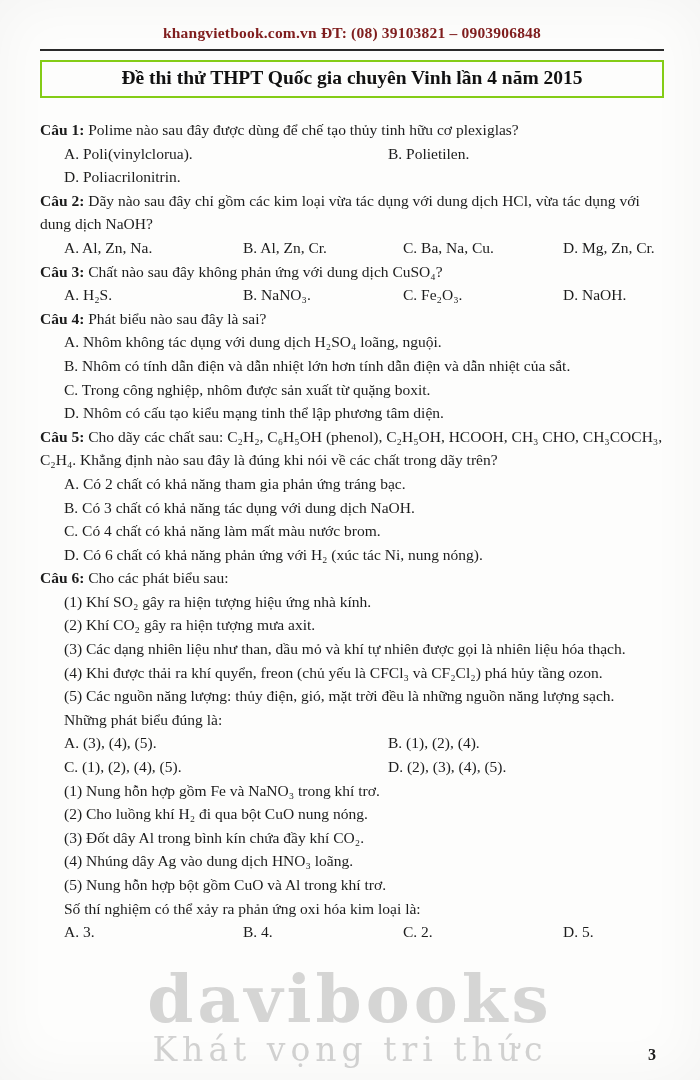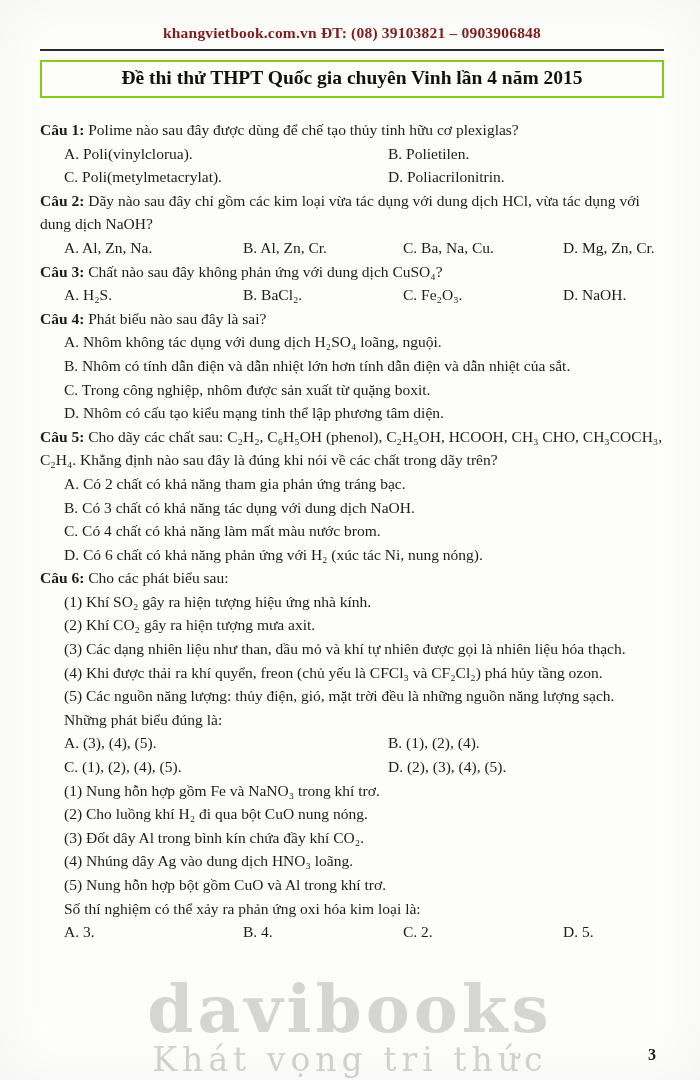--- a/index.html
+++ b/index.html
@@ -51,21 +51,21 @@
     display: grid;
     column-gap: 15px;
   }
   .options.cols-1 { grid-template-columns: 1fr; }
   .options.cols-2 { grid-template-columns: 309px 1fr; }
   .options.cols-4 { grid-template-columns: 164px 145px 145px 1fr; }
   .option { white-space: nowrap; overflow: visible; }
 
   .watermark {
     position: absolute;
-    left: 0; right: 0; bottom: 0;
+    left: 0; right: 0; bottom: 10px;
     text-align: center;
     z-index: 2;
     pointer-events: none;
     color: #b5b5b5;
   }
   .watermark .wm-main {
     font-size: 66px;
     font-weight: bold;
     letter-spacing: 4px;
     line-height: 62px;
@@ -97,38 +97,37 @@
   <div class="site-header">khangvietbook.com.vn  ĐT: (08) 39103821 – 0903906848</div>
   <hr class="header-rule">
   <div class="title-box">Đề thi thử THPT Quốc gia chuyên Vinh lần 4 năm 2015</div>
 
   <div class="questions">
       <div class="question">
         <p class="stem"><span class="q-label">Câu 1: </span>Polime nào sau đây được dùng để chế tạo thủy tinh hữu cơ plexiglas?</p>
         <div class="options cols-2">
           <span class="option">A. Poli(vinylclorua).</span>
           <span class="option">B. Polietilen.</span>
-          <span class="option">C. Poli(metylmetacrylat).</span>
           <span class="option">D. Poliacrilonitrin.</span>
         </div>
       </div>
       <div class="question">
         <p class="stem"><span class="q-label">Câu 2: </span>Dãy nào sau đây chỉ gồm các kim loại vừa tác dụng với dung dịch HCl, vừa tác dụng với dung dịch NaOH?</p>
         <div class="options cols-4">
           <span class="option">A. Al, Zn, Na.</span>
           <span class="option">B. Al, Zn, Cr.</span>
           <span class="option">C. Ba, Na, Cu.</span>
           <span class="option">D. Mg, Zn, Cr.</span>
         </div>
       </div>
       <div class="question">
         <p class="stem"><span class="q-label">Câu 3: </span>Chất nào sau đây không phản ứng với dung dịch CuSO₄?</p>
         <div class="options cols-4">
           <span class="option">A. H₂S.</span>
-          <span class="option">B. BaCl₂.</span>
+          <span class="option">B. NaNO₃.</span>
           <span class="option">C. Fe₂O₃.</span>
           <span class="option">D. NaOH.</span>
         </div>
       </div>
       <div class="question">
         <p class="stem"><span class="q-label">Câu 4: </span>Phát biểu nào sau đây là sai?</p>
         <div class="options cols-1">
           <span class="option">A. Nhôm không  tác dụng với dung dịch H₂SO₄  loãng, nguội.</span>
           <span class="option">B. Nhôm có tính dẫn điện và dẫn nhiệt lớn hơn tính dẫn điện và dẫn nhiệt của sắt.</span>
           <span class="option">C. Trong công nghiệp, nhôm được sản xuất từ quặng boxit.</span>

